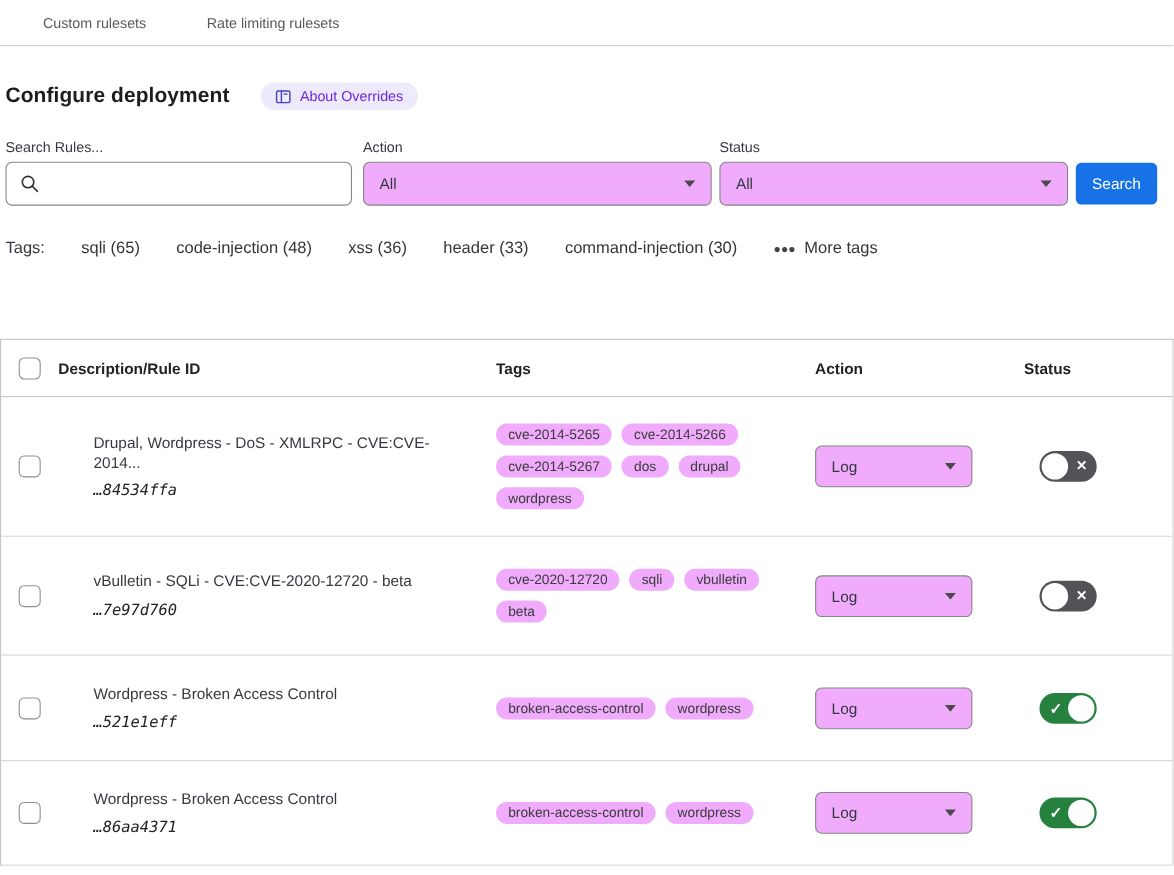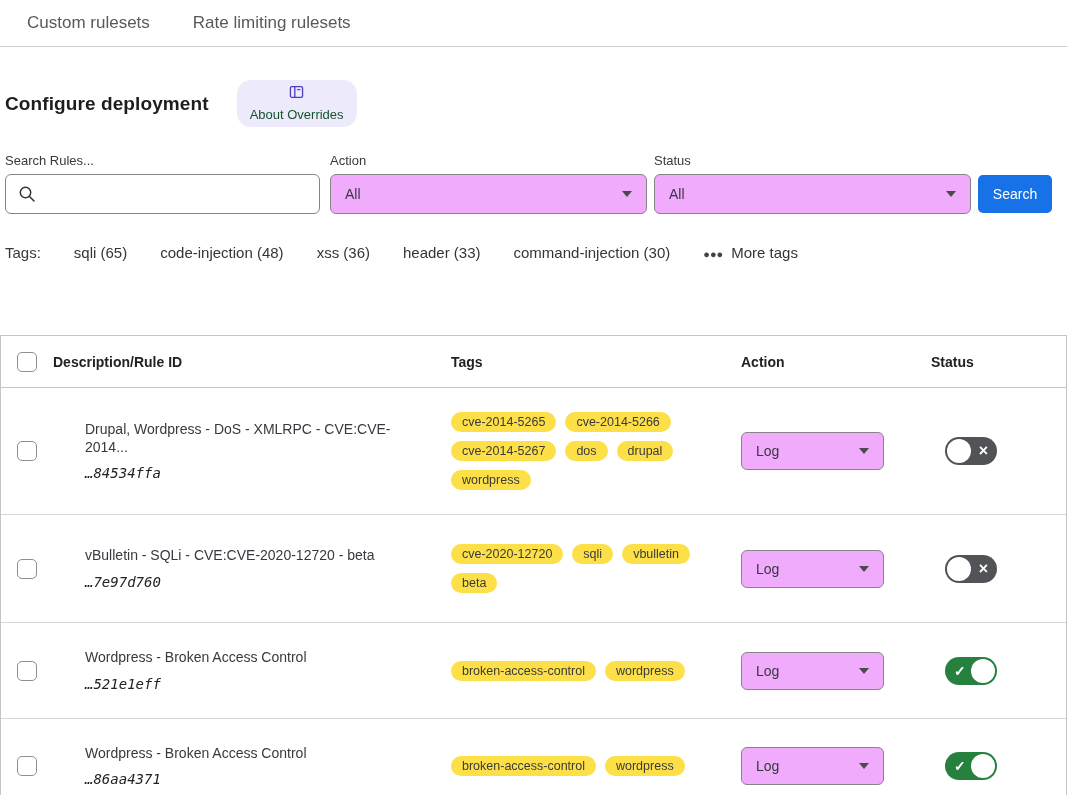--- a/index.html
+++ b/index.html
@@ -8,30 +8,30 @@
     font-family: "Liberation Sans", sans-serif;
     color:#36393f;
     width:1067px; height:795px;
     overflow:hidden;
     position:relative;
   }
   .page { width:1067px; height:795px; overflow:hidden; }
 
   
   .tabbar { display:flex; gap:39px; padding:13px 0 0 25px; border-bottom:1px solid #cfcfcf; }
-  .tab { font-size:17px; color:#595959; padding:0 2px 13px 2px; cursor:pointer; }
+  .tab { font-size:13px; color:#595959; padding:0 2px 13px 2px; cursor:pointer;margin-left:12px; }
   .tab.active { color:#1d1d1d; font-weight:700; border-bottom:3px solid #12599e; margin-bottom:-2px; }
 
   
   .heading-row { display:flex; align-items:center; gap:28px; margin:33px 0 0 5px; }
   .page-title { font-size:19px; font-weight:700; color:#1d1d1d; letter-spacing:.1px; }
   .about-badge {
     display:inline-flex; align-items:center; gap:8px;
-    background:#edeafb; color:#14532d; font-size:13px;
-    border-radius:14px; padding:5px 13px; cursor:pointer;flex-direction:column;
+    background:#edeafb; color:#6d28d9; font-size:13px;
+    border-radius:14px; padding:5px 13px; cursor:pointer;
   }
   .about-badge svg { display:block; }
 
   
   .filters { display:flex; align-items:flex-end; margin:26px 0 0 5px; }
   .field { display:flex; flex-direction:column; }
   .field-label { font-size:13px; color:#36393f; margin-bottom:6px; }
   .search-wrap { position:relative; width:315px; }
   .search-input {
     width:315px; height:40px; border:1px solid #868686; border-radius:6px;
@@ -67,21 +67,21 @@
   .t-head { height:52px; border-bottom:1px solid #c5c5c5; }
   .t-head .th { font-size:14px; font-weight:700; color:#222; }
   .t-body-row { border-bottom:1px solid #d6d6d6; }
   .cell-check { display:flex; justify-content:flex-start; padding-left:16px; }
   .checkbox { width:20px; height:20px; border:1px solid #8f8f8f; border-radius:5px; background:#fff; cursor:pointer; }
   .cell-desc { display:flex; flex-direction:column; justify-content:center; gap:9px; padding-right:24px;margin-left:32px; }
   .rule-title { font-size:14px; color:#36393f; line-height:1.25; }
   .rule-id { font-family:"DejaVu Sans Mono", monospace; font-size:14px; color:#222;font-style:italic; }
   .cell-tags { display:flex; flex-wrap:wrap; gap:9px 9px; align-content:center; padding-right:50px; }
   .chip {
-    background:#fde047; color:#3a3a3a; font-size:12.5px;
+    background:#f0abfc; color:#3a3a3a; font-size:12.5px;
     border-radius:11px; padding:3px 11px; white-space:nowrap;
   }
   .cell-action .select-box { width:143px; height:38px; }
   .cell-status { padding-left:14px; }
   .row-1 { min-height:127px; }
   .row-2 { min-height:108px; }
   .row-3 { min-height:96px; }
   .row-4 { min-height:95px; }
 
   

